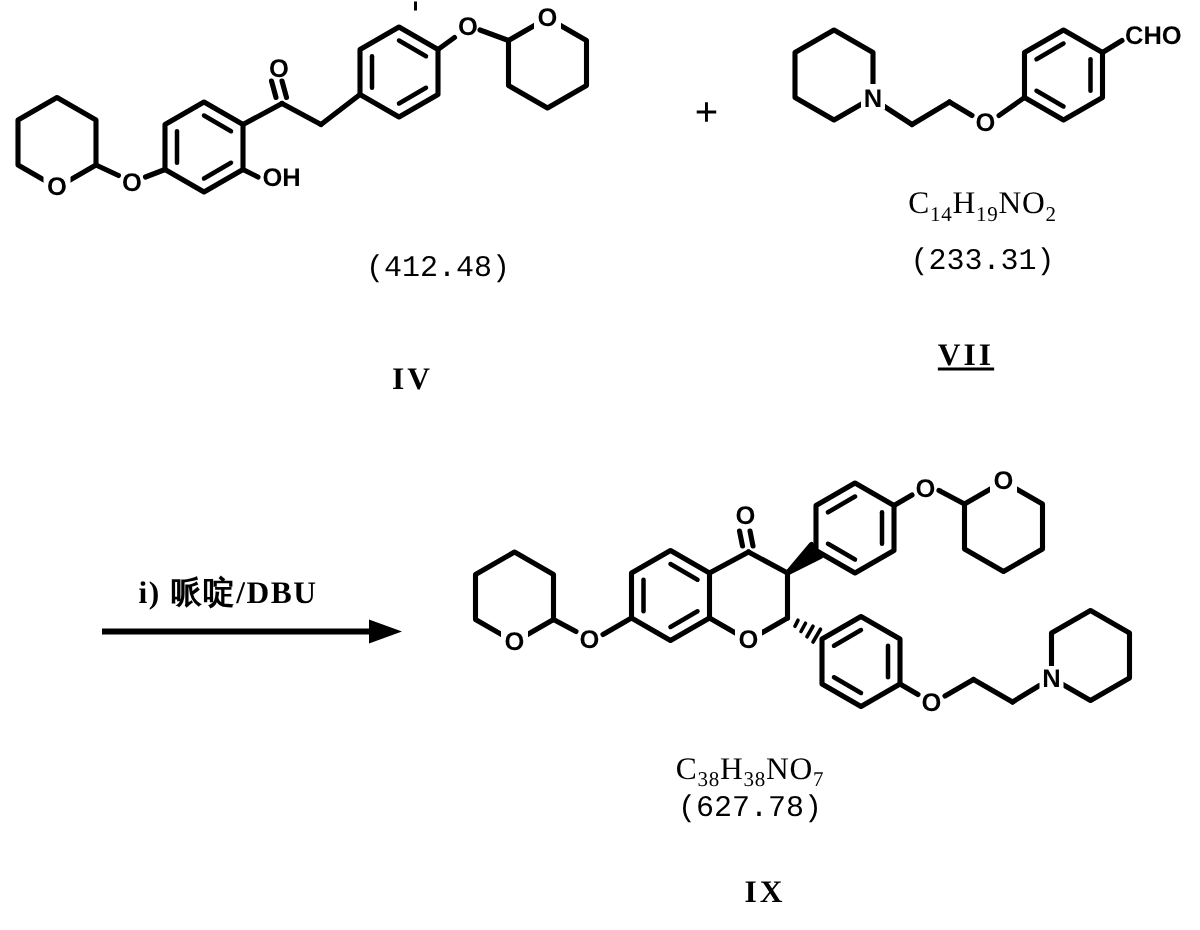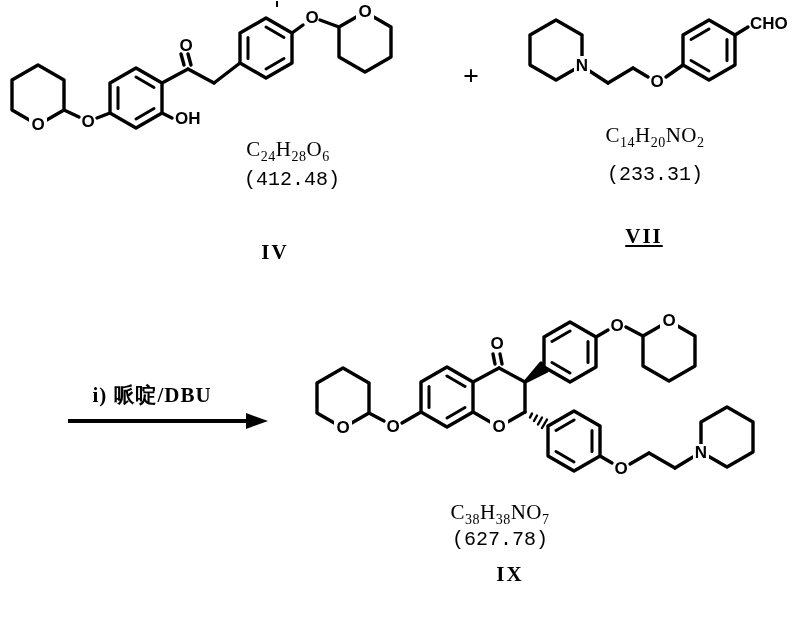--- a/index.html
+++ b/index.html
@@ -158,27 +158,26 @@
     <text class="atom" x="669" y="326">O</text>
     <text class="atom" x="621" y="474">O</text>
     <text class="atom" x="701" y="458">N</text>
   </g>
 
   <line x1="277" y1="1" x2="277" y2="7" stroke="#000" stroke-width="2"></line>
 </svg>
 
 <div class="lbl plus" style="left:471px;top:60px;">+</div>
 
-<div class="lbl formula" style="left:288px;top:137px;"><span>C</span><sub>24</sub><span>H</span><sub>28</sub><span>O</span><sub>6</sub></div>
 <div class="lbl mass" style="left:292px;top:168px;">(412.48)</div>
 <div class="lbl cnum" style="left:275px;top:240px;font-family:Liberation Serif, serif;">IV</div>
 
-<div class="lbl formula" style="left:655px;top:123px;"><span>C</span><sub>14</sub><span>H</span><sub>20</sub><span>NO</span><sub>2</sub></div>
+<div class="lbl formula" style="left:655px;top:123px;"><span>C</span><sub>14</sub><span>H</span><sub>19</sub><span>NO</span><sub>2</sub></div>
 <div class="lbl mass" style="left:655px;top:163px;">(233.31)</div>
 <div class="lbl cnum" style="left:644px;top:224px;text-decoration:underline;">VII</div>
 
 <div class="lbl cond" style="left:152px;top:371px;">i) 哌啶/DBU</div>
 
 <div class="lbl formula" style="left:500px;top:500px;"><span>C</span><sub>38</sub><span>H</span><sub>38</sub><span>NO</span><sub>7</sub></div>
 <div class="lbl mass" style="left:500px;top:528px;">(627.78)</div>
-<div class="lbl cnum" style="left:510px;top:562px;">IX</div>
+<div class="lbl cnum" style="left:510px;top:582px;">IX</div>
 
 </div>
 
 </body></html>

